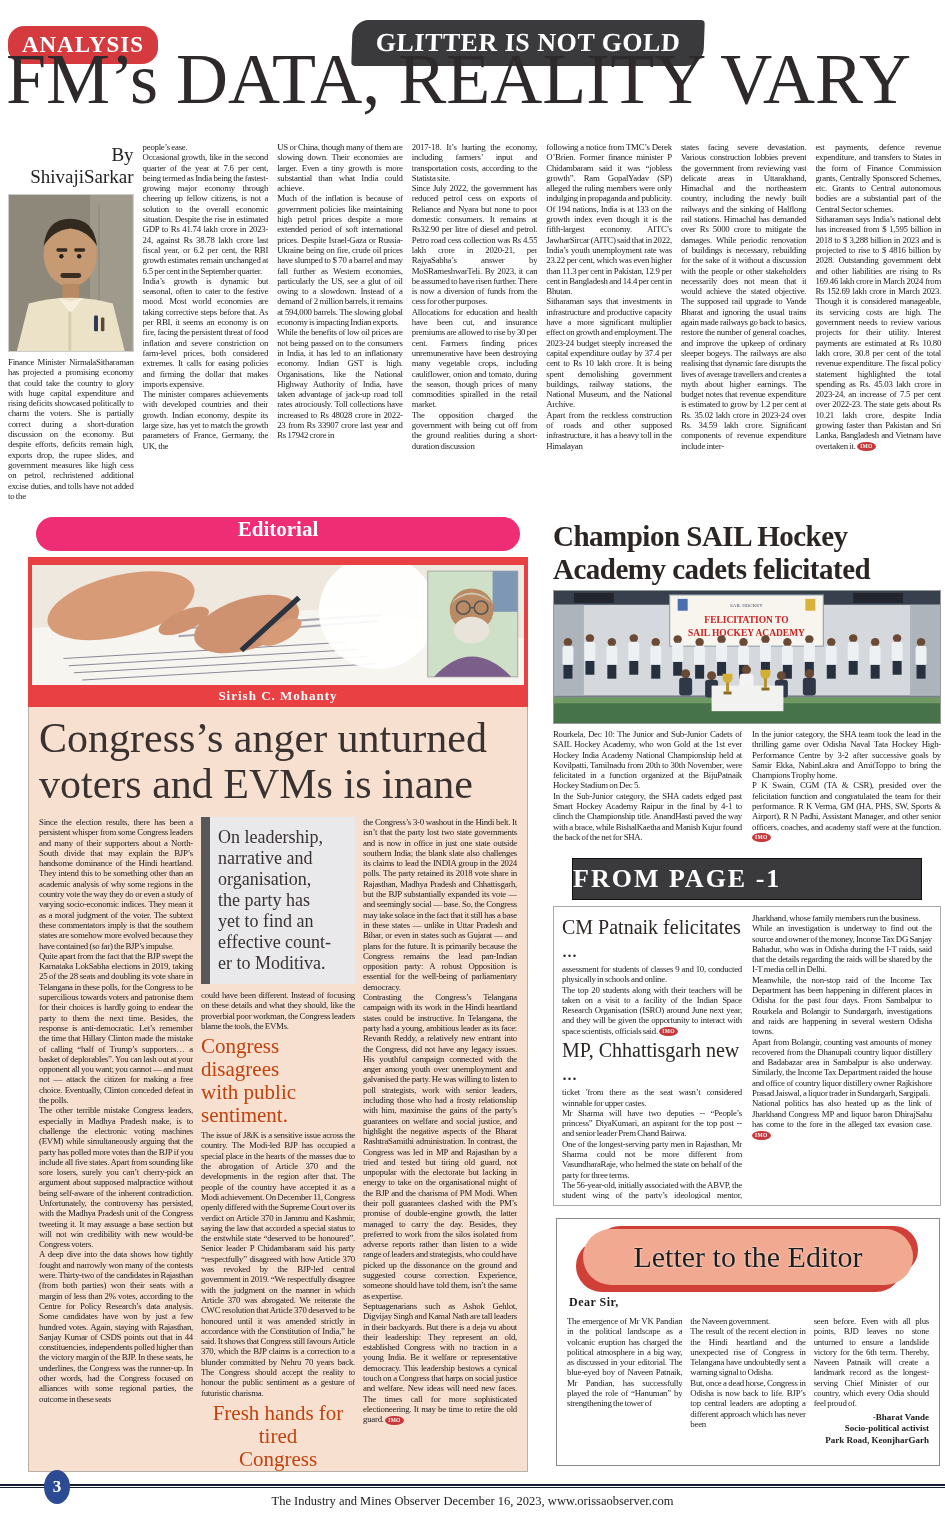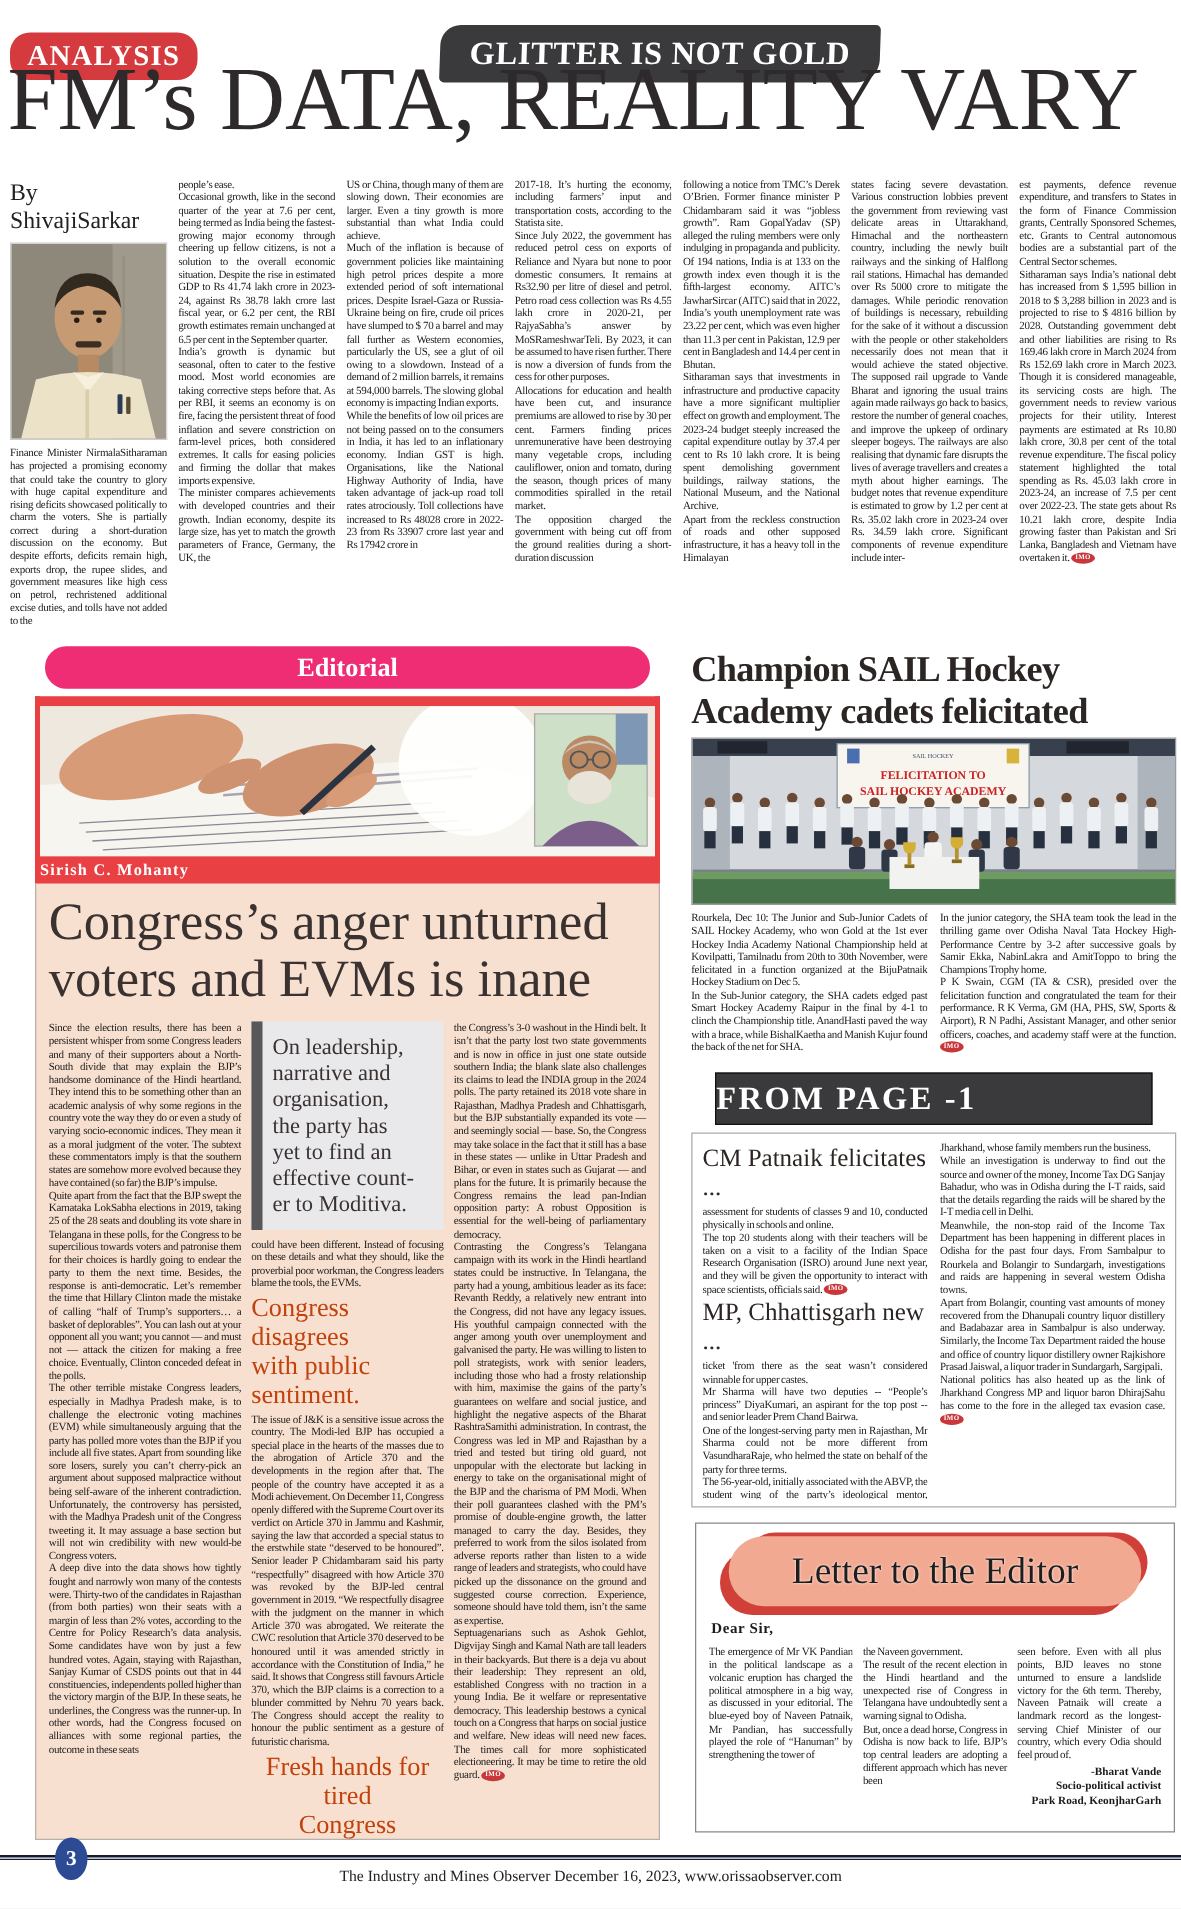--- a/index.html
+++ b/index.html
@@ -24,31 +24,31 @@
   .body-text{ font-size:8.8px; line-height:10.3px; letter-spacing:-.25px; word-spacing:-.5px;
     text-align:justify; color:#1c1c1c; }
   .prewrap{ white-space:pre-line; }
   .inline-text{ display:inline; white-space:pre-line; }
   .imo{ display:inline-block; background:#c8373a; color:#fff; font-size:5.5px; font-weight:bold;
     line-height:7px; padding:1px 3px; border-radius:50%; vertical-align:middle; letter-spacing:.3px; }
   
   .main-article{ position:absolute; left:8px; top:142px; width:933px; height:376px;
     display:flex; gap:9px; overflow:hidden; }
   .main-article .col{ flex:1 1 0; overflow:hidden; }
-  .byline{ font-size:19px; color:#222; margin:2px 0 6px; }
+  .byline{ font-size:19px; color:#222; margin:2px 0 6px;text-align:right; }
   .author-photo{ width:100%; height:158px; border:1px solid #ccc; margin-bottom:5px; }
   .author-photo svg{ display:block; width:100%; height:100%; }
   
   .editorial{ position:absolute; left:8px; top:517px; width:540px; height:963px; }
   .editorial-banner{ margin:0 28px; height:34px; background:#ee2d75; border-radius:17px;
-    display:flex; align-items:center; justify-content:center; color:#fff;
+    display:flex; align-items:flex-start; justify-content:center; color:#fff;
     font-size:21px; font-weight:bold; }
   .editorial-figure{ margin:6px 20px 0; border:4px solid #e84043; border-top-width:8px; border-bottom:none; }
   .editorial-figure svg{ display:block; width:100%; height:120px; }
-  .editorial-caption{ background:#e84043; color:#fff; font-size:13px;
+  .editorial-caption{ background:#e84043; color:#fff; text-align:center; font-size:13px;
     font-weight:bold; letter-spacing:1px; height:22px; line-height:22px; }
   .editorial-box{ margin:0 20px; border:1px solid #b9b0a8; border-top:none; background:#f8e0d0;
     height:765px; overflow:hidden; }
   .editorial-headline{ font-size:42px; line-height:46px; color:#3a3230; padding:8px 10px 4px; }
   .editorial-body{ display:flex; gap:8px; padding:6px 10px 8px; }
   .editorial-body .ecol{ flex:1 1 0; overflow:hidden; }
   .pull-quote{ background:#e9e9ec; border-left:9px solid #58585a; padding:10px 8px;
     font-size:18px; line-height:21px; color:#3a3230; margin-bottom:6px; }
   .subhead{ font-size:21px; line-height:23px; font-weight:normal; color:#c2410c; margin:4px 0 3px; }
   .subhead.centered{ text-align:center; }

